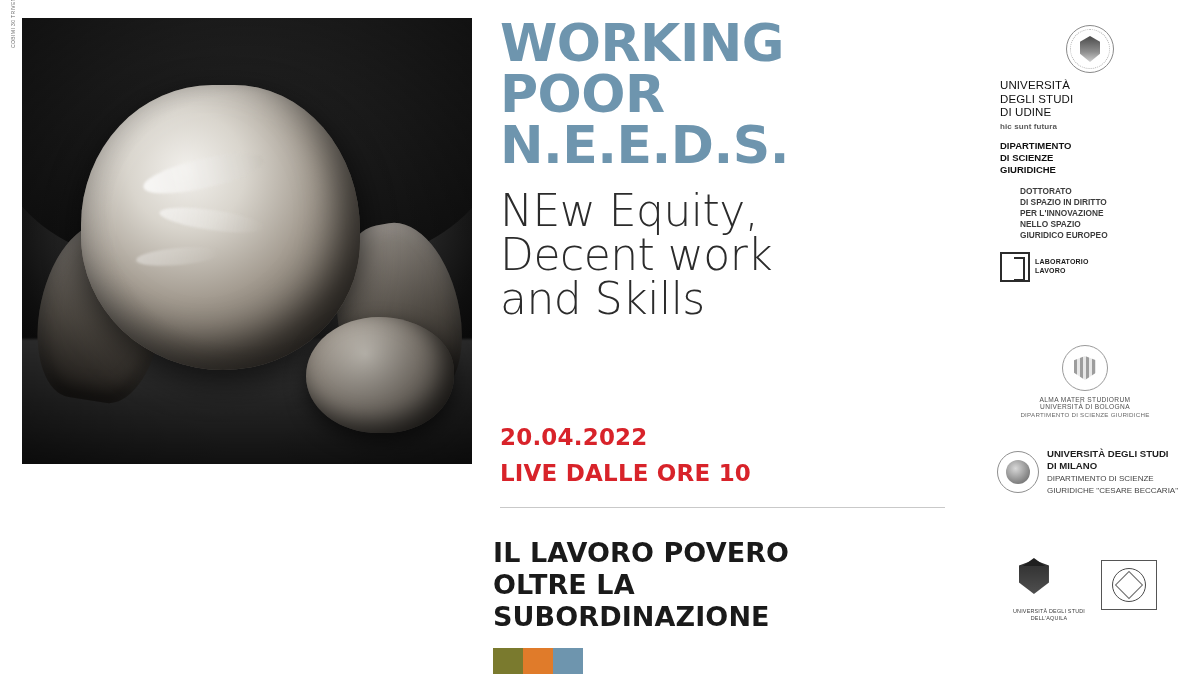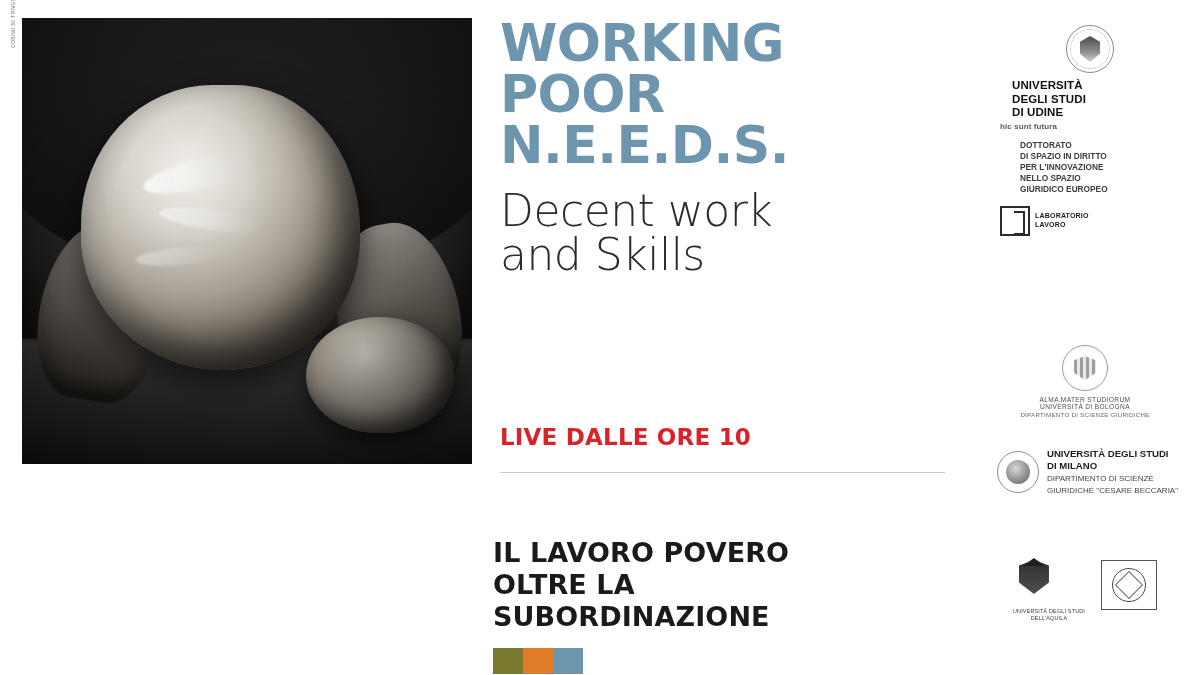--- a/index.html
+++ b/index.html
@@ -225,26 +225,25 @@
     clip-path: polygon(50% 0%, 100% 22%, 100% 68%, 50% 100%, 0% 68%, 0% 22%);
   }
   .crest .ring {
     position: absolute;
     inset: 3px;
     border-radius: 50%;
     border: 1px dotted #b5b5b5;
   }
   .uni-name {
     margin-top: 6px;
-    font-weight: 700;
+    font-weight: 400;
     font-size: 11.5px;
     line-height: 1.18;
     color: #111;
     letter-spacing: .1px;
-    margin-left: 12px;
   }
   .uni-name span { display: block; }
   .uni-motto {
     font-size: 8px;
     font-weight: 700;
     color: #5a5a5a;
     margin-top: 2px;
     letter-spacing: .1px;
   }
   .dept-name {
@@ -462,26 +461,28 @@
     <div class="photo-credit">COBIMI 30 TRIVENE GAZZI</div>
   </div>
 
   <div class="center">
     <h1 class="title-main">
       <span>WORKING</span>
       <span>POOR</span>
       <span>N.E.E.D.S.</span>
     </h1>
     <div class="subtitle">
+      <span>NEw Equity,</span>
       <span>Decent work</span>
       <span>and Skills</span>
     </div>
   </div>
 
   <div class="date-block">
+    <div class="date-line">20.04.2022</div>
     <div class="date-line">LIVE DALLE ORE 10</div>
     <div class="rule"></div>
   </div>
 
   <div class="tagline">
     <span>IL LAVORO POVERO</span>
     <span>OLTRE LA</span>
     <span>SUBORDINAZIONE</span>
   </div>
 
@@ -496,20 +497,25 @@
     <div class="udine-group">
       <div class="crest">
           <div class="ring"></div>
         </div>
       <div class="uni-name">
         <span>UNIVERSITÀ</span>
         <span>DEGLI STUDI</span>
         <span>DI UDINE</span>
       </div>
       <div class="uni-motto">hic sunt futura</div>
+      <div class="dept-name">
+        <span>DIPARTIMENTO</span>
+        <span>DI SCIENZE</span>
+        <span>GIURIDICHE</span>
+      </div>
       <div class="phd-name">
         <span>DOTTORATO</span>
         <span>DI SPAZIO IN DIRITTO</span>
         <span>PER L'INNOVAZIONE</span>
         <span>NELLO SPAZIO</span>
         <span>GIURIDICO EUROPEO</span>
       </div>
       <div class="lab-logo">
         <div class="lab-mark"></div>
         <div class="lab-text">

